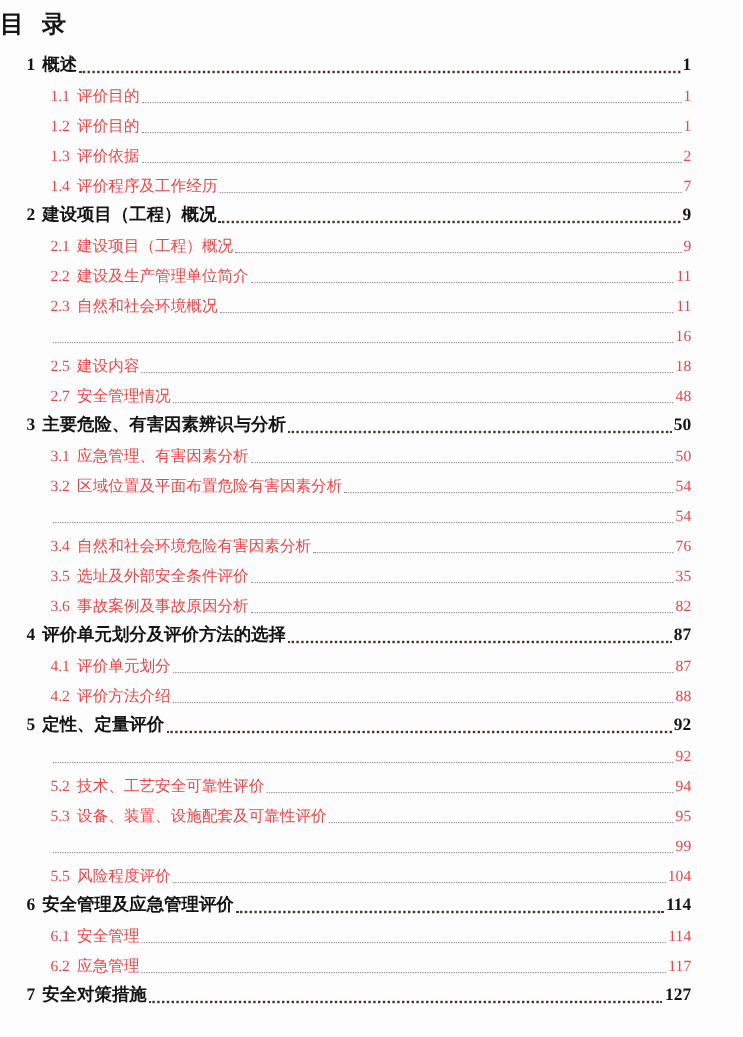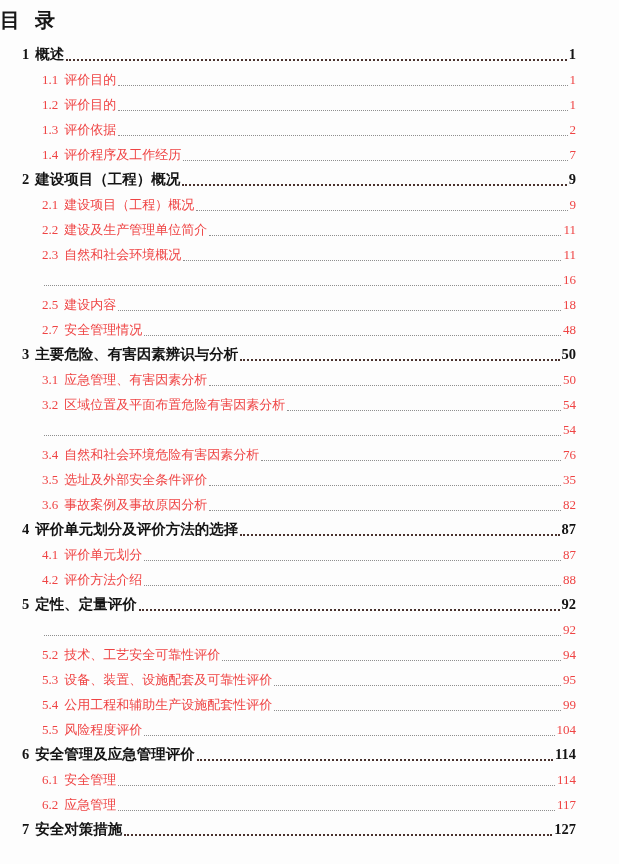--- a/index.html
+++ b/index.html
@@ -233,21 +233,20 @@
     <span class="pagenum">94</span>
   </div>
 
   <div class="row level-2">
     <span class="label"><span class="num">5.3</span><span class="txt">设备、装置、设施配套及可靠性评价</span></span>
     <span class="leader"></span>
     <span class="pagenum">95</span>
   </div>
 
   <div class="row level-2">
-    <span class="label"><span class="num">5.4</span><span class="txt">公用工程和辅助生产设施配套性评价</span></span>
     <span class="leader"></span>
     <span class="pagenum">99</span>
   </div>
 
   <div class="row level-2">
     <span class="label"><span class="num">5.5</span><span class="txt">风险程度评价</span></span>
     <span class="leader"></span>
     <span class="pagenum">104</span>
   </div>
 

